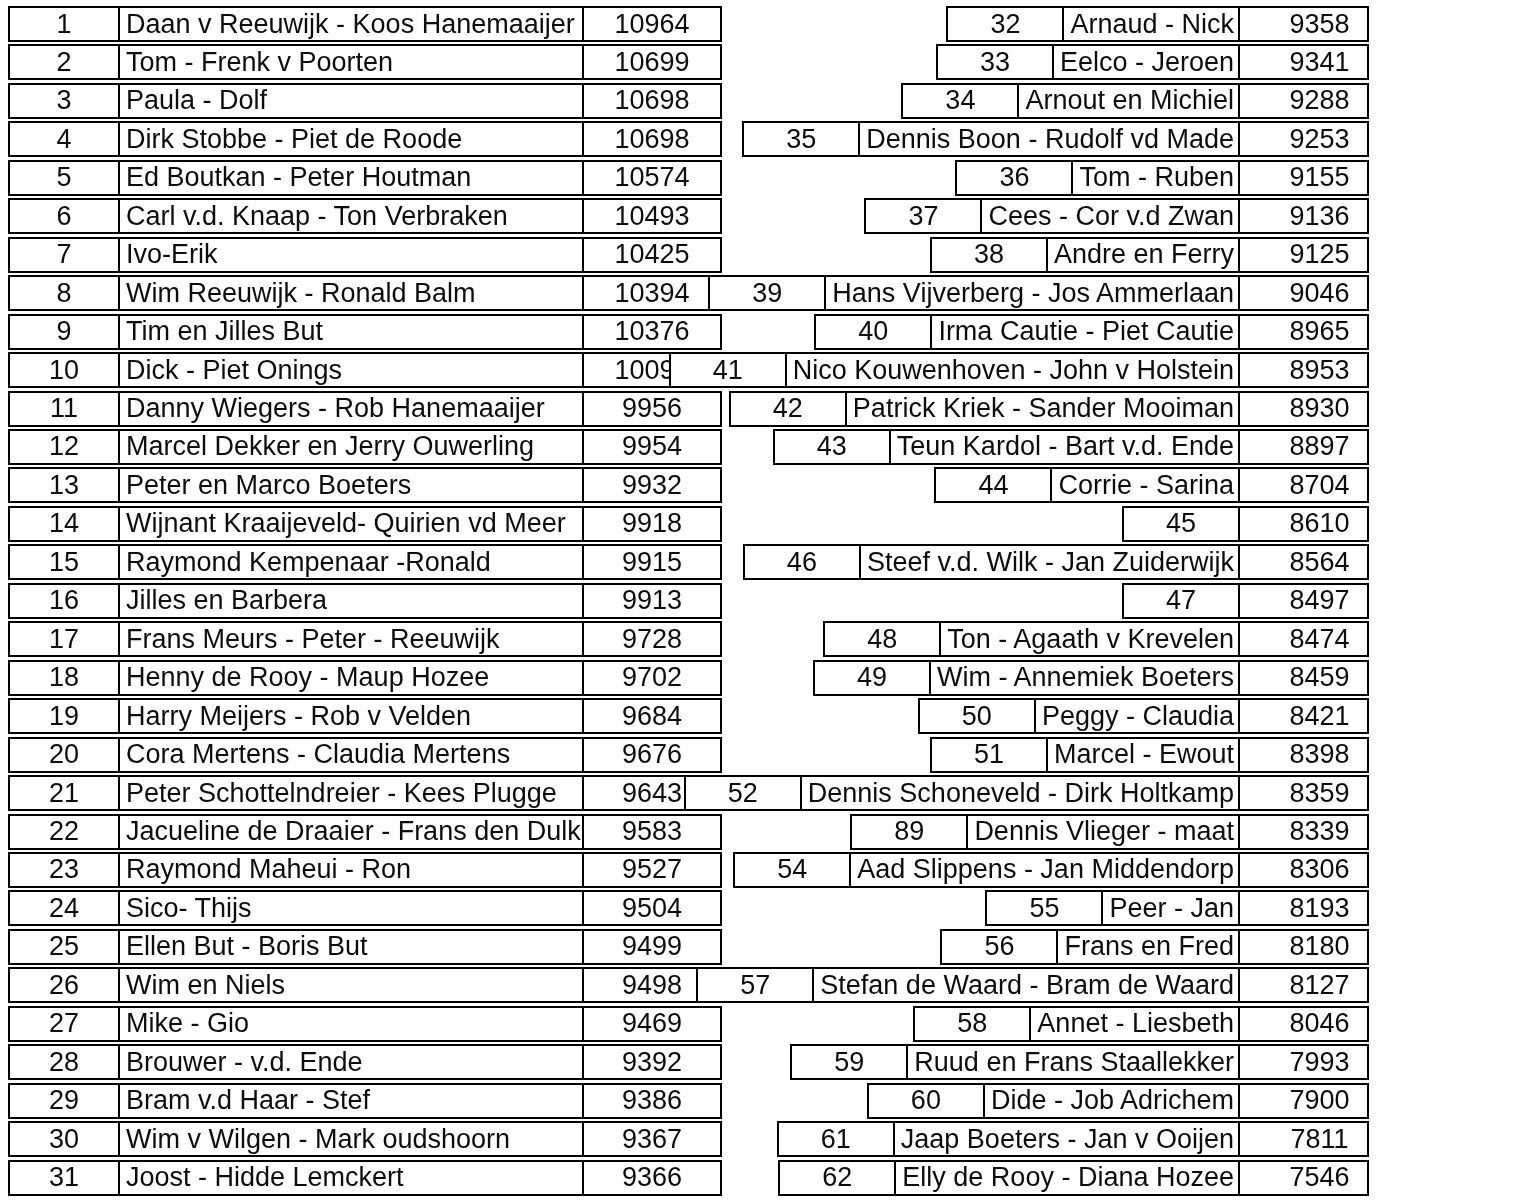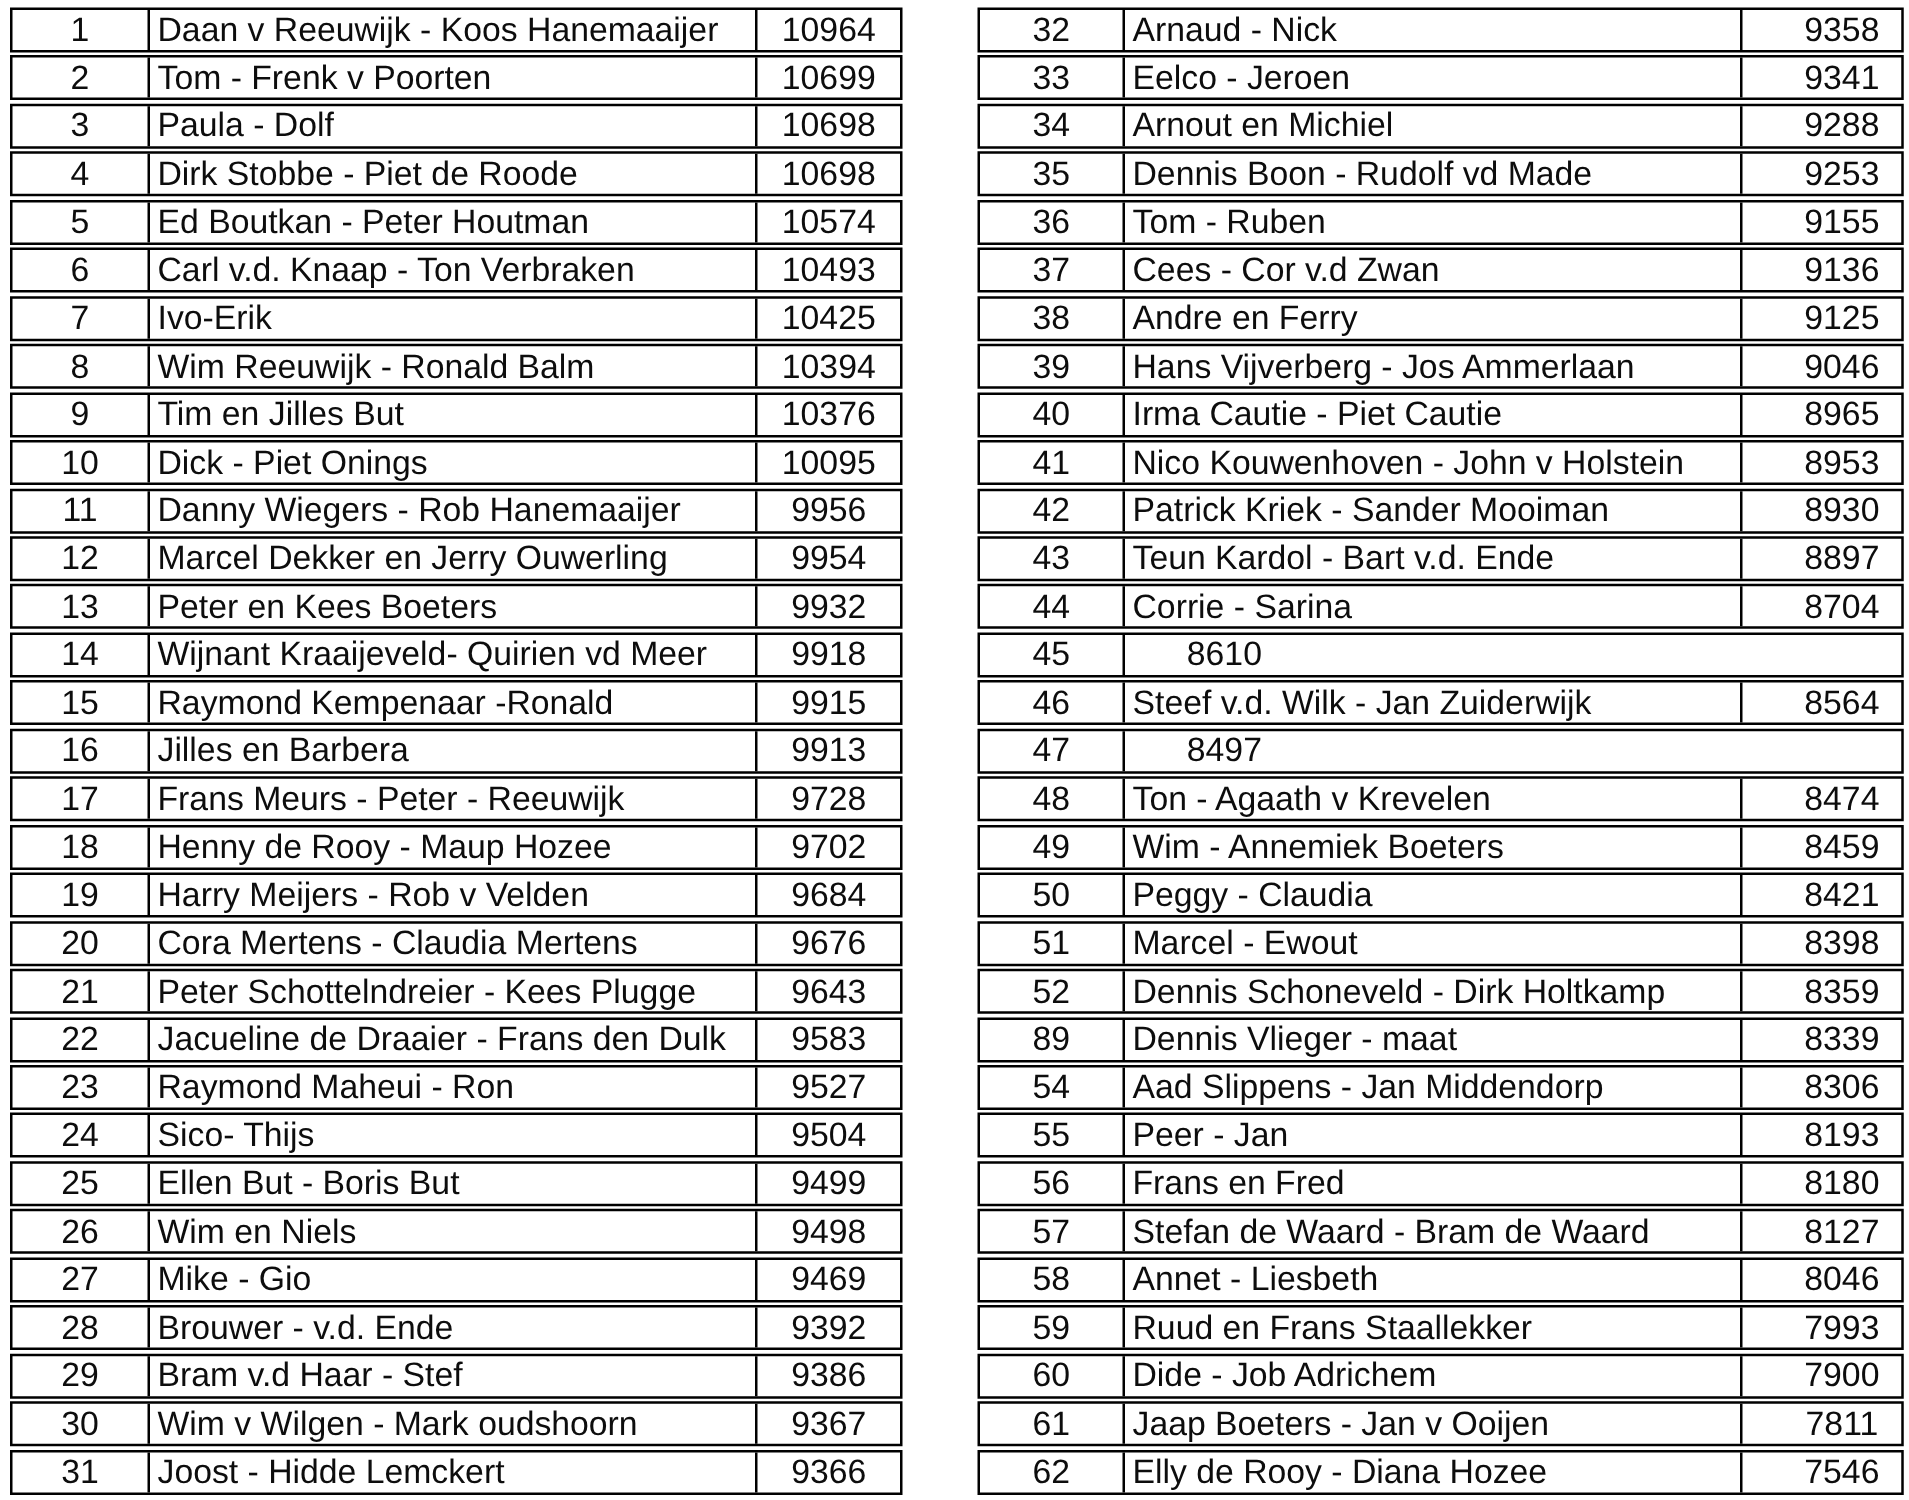--- a/index.html
+++ b/index.html
@@ -54,22 +54,22 @@
     padding-left: 6px;
     padding-right: 4px;
     border-right: 2px solid #000000;
     flex: 1;
   }
   .cell.score {
     justify-content: center;
   }
   .table-left  { width: 714px; }
   .table-left  .cell.rank  { width: 110px; }
-  .table-left  .cell.score { width: 114px; }
-  .table-right { width: 741px; }
+  .table-left  .cell.score { width: 136px; }
+  .table-right { width: 587px; align-items: flex-end; }
   .table-right .cell.rank  { width: 116px; }
   .table-right .cell.score { width: 95px; margin-left: 32px; }
 </style>
 </head>
 <body>
 
 <div class="page">
   <div class="tables-wrap">
     <div class="rank-table table-left">
         <div class="row">
@@ -127,21 +127,21 @@
           <div class="cell name">Danny Wiegers - Rob Hanemaaijer</div>
           <div class="cell score">9956</div>
         </div>
         <div class="row">
           <div class="cell rank">12</div>
           <div class="cell name">Marcel Dekker en Jerry Ouwerling</div>
           <div class="cell score">9954</div>
         </div>
         <div class="row">
           <div class="cell rank">13</div>
-          <div class="cell name">Peter en Kees Boeters</div>
+          <div class="cell name">Peter en Marco Boeters</div>
           <div class="cell score">9932</div>
         </div>
         <div class="row">
           <div class="cell rank">14</div>
           <div class="cell name">Wijnant Kraaijeveld- Quirien vd Meer</div>
           <div class="cell score">9918</div>
         </div>
         <div class="row">
           <div class="cell rank">15</div>
           <div class="cell name">Raymond Kempenaar -Ronald</div>

